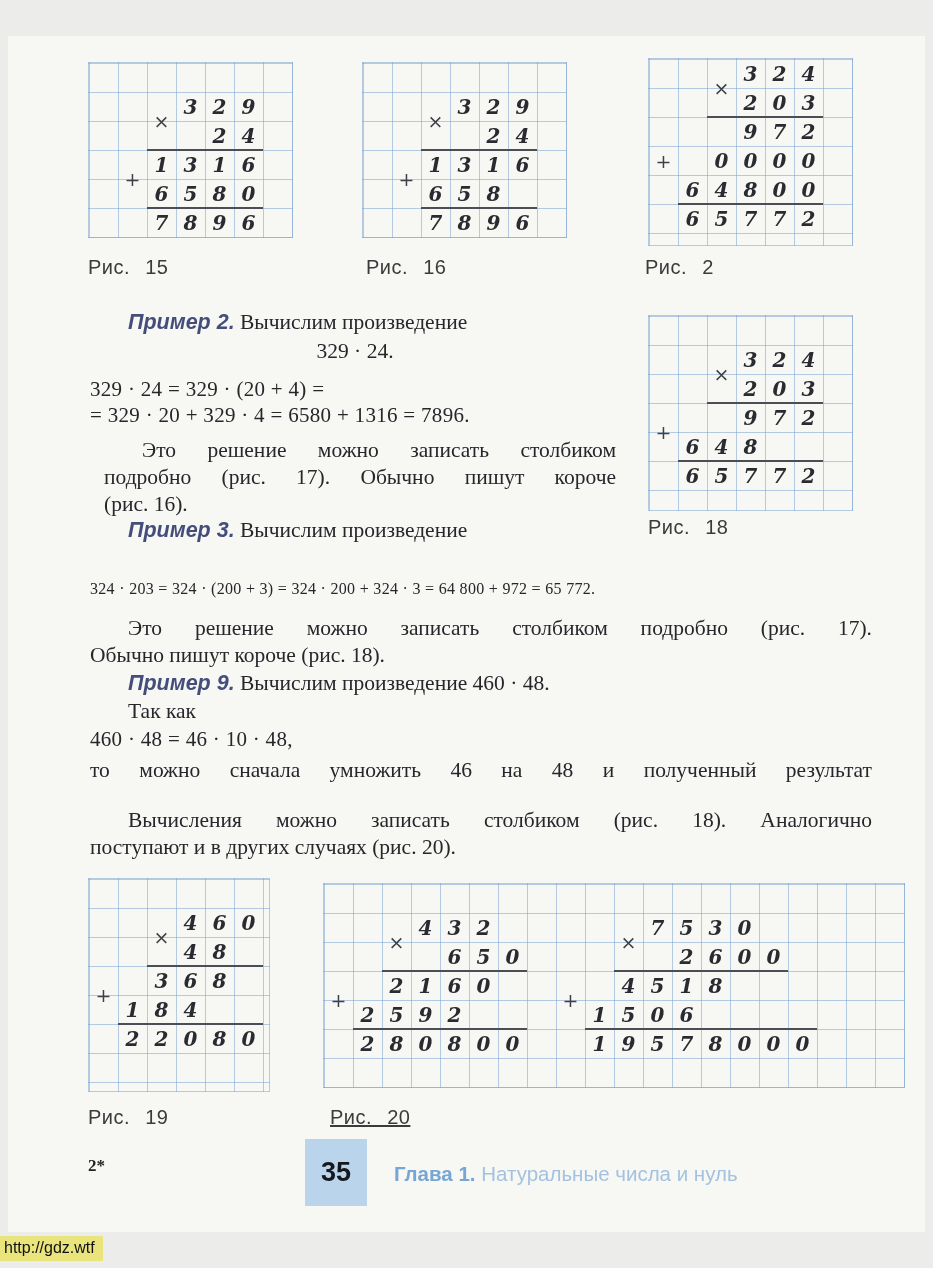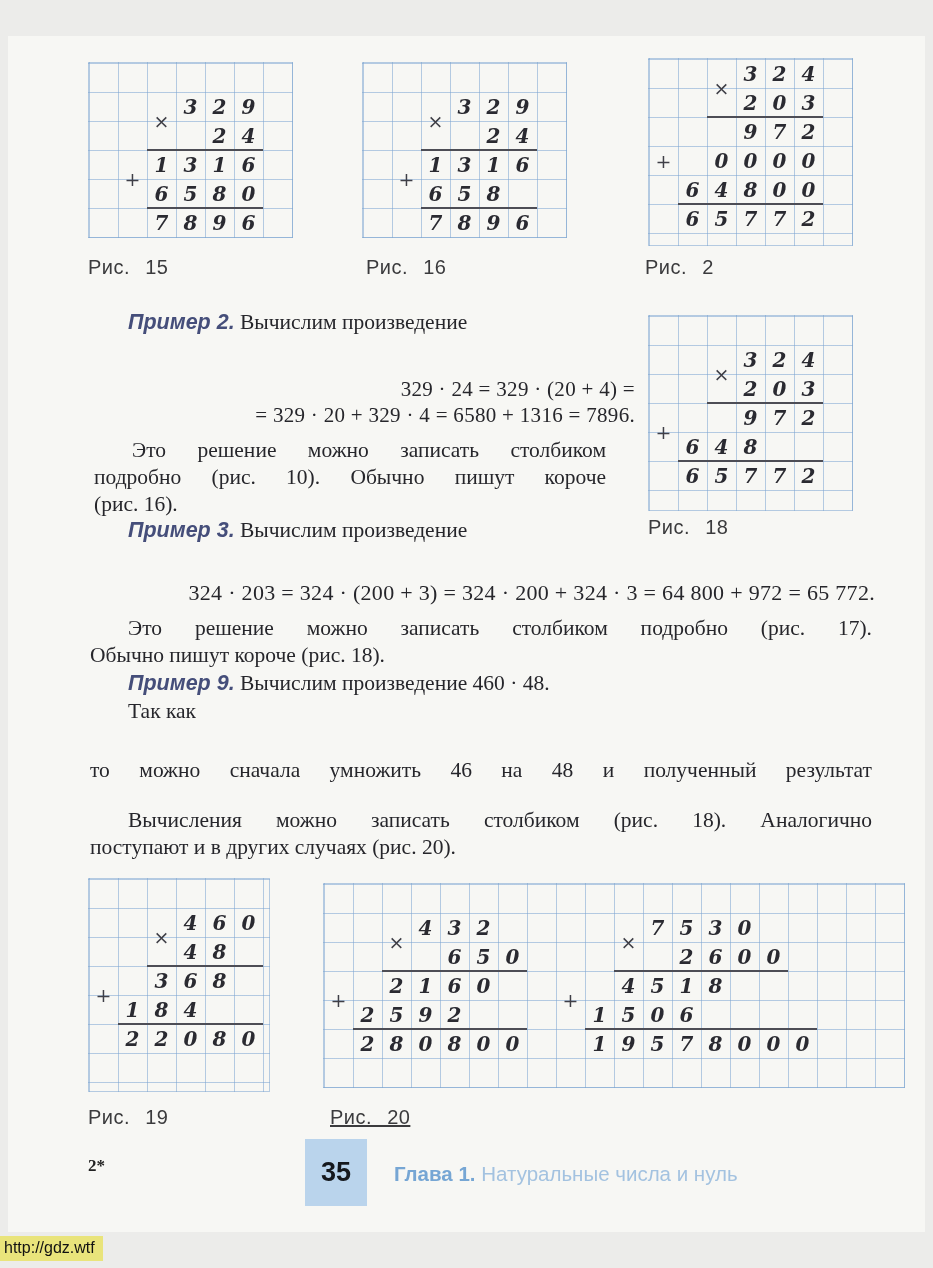--- a/index.html
+++ b/index.html
@@ -20,22 +20,22 @@
   .fig-rule{position:absolute;height:2px;background:#4d4d55;}
   .fig-caption{position:absolute;font-family:"Liberation Sans",sans-serif;font-size:20px;color:#3b3b3d;
        word-spacing:9px;letter-spacing:0.5px;}
   
   .tblock{position:absolute;}
   .pline{line-height:27px;font-size:21.5px;}
   .pl-just{text-align:justify;text-align-last:justify;}
   .pl-first{text-indent:38px;}
   .center{text-align:center;}
   .exlabel{font-family:"Liberation Sans",sans-serif;font-weight:700;font-style:italic;color:#454e7a;}
-  .formula{font-size:21px;text-align:right;letter-spacing:0.3px;white-space:nowrap;}
-  .formula-wide{font-size:22px;}
+  .formula{font-size:21px;text-align:left;letter-spacing:0.3px;white-space:nowrap;}
+  .formula-wide{font-size:16px;}
   
   .sig-mark{position:absolute;left:88px;top:1156px;font-weight:700;font-size:17px;color:#222;}
   .page-badge{position:absolute;left:305px;top:1139px;width:62px;height:67px;background:#bad4ec;
        display:flex;align-items:center;justify-content:center;}
   .page-badge span{font-family:"Liberation Sans",sans-serif;font-weight:700;font-size:27px;color:#15181d;}
   .chapter{position:absolute;left:394px;top:1162px;font-family:"Liberation Sans",sans-serif;font-size:20.5px;}
   .chapter .ch-label{font-weight:700;color:#76a6d4;}
   .chapter .ch-title{font-weight:400;color:#a3c2e0;}
   .watermark{position:absolute;left:0;top:1236px;background:#e9e47b;color:#111;
        font-family:"Liberation Sans",sans-serif;font-size:16px;padding:3px 8px 4px 4px;}
@@ -43,43 +43,45 @@
 </head>
 <body>
 
 <div id="canvas">
   <div class="page-bg"></div>
 
   <div class="tblock" style="left:90px;top:309px;width:545px;">
     <div class="pline pl-first"><span class="exlabel">Пример 2.</span>
       <span>Вычислим произведение</span></div>
   </div>
+  <div class="tblock pline center" style="left:90px;top:338px;width:530px;">329 · 24.</div>
   <div class="tblock formula" style="left:90px;top:377px;width:545px;">329 · 24 = 329 · (20 + 4) =</div>
   <div class="tblock formula" style="left:90px;top:403px;width:545px;">= 329 · 20 + 329 · 4 = 6580 + 1316 = 7896.</div>
-  <div class="tblock" style="left:94px;top:437px;width:512px;">
+  <div class="tblock" style="left:104px;top:437px;width:512px;">
     <div class="pline pl-first pl-just">Это решение можно записать столбиком</div>
-    <div class="pline pl-just">подробно (рис. 10). Обычно пишут короче</div>
+    <div class="pline pl-just">подробно (рис. 17). Обычно пишут короче</div>
     <div class="pline">(рис. 16).</div>
   </div>
 
   <div class="tblock" style="left:90px;top:517px;width:545px;">
     <div class="pline pl-first"><span class="exlabel">Пример 3.</span>
       <span>Вычислим произведение</span></div>
   </div>
   <div class="tblock formula formula-wide" style="left:90px;top:580px;width:785px;">324 · 203 = 324 · (200 + 3) = 324 · 200 + 324 · 3 = 64 800 + 972 = 65 772.</div>
   <div class="tblock" style="left:90px;top:615px;width:782px;">
     <div class="pline pl-first pl-just">Это решение можно записать столбиком подробно (рис. 17).</div>
     <div class="pline">Обычно пишут короче (рис. 18).</div>
   </div>
 
   <div class="tblock" style="left:90px;top:670px;width:782px;">
     <div class="pline pl-first"><span class="exlabel">Пример 9.</span>
       <span>Вычислим произведение 460 · 48.</span></div>
   </div>
   <div class="tblock pline pl-first" style="left:90px;top:698px;width:782px;">Так как</div>
+  <div class="tblock formula" style="left:90px;top:727px;width:530px;">460 · 48 = 46 · 10 · 48,</div>
   <div class="tblock" style="left:90px;top:757px;width:782px;">
     <div class="pline pl-just">то можно сначала умножить 46 на 48 и полученный результат</div>
   </div>
   <div class="tblock" style="left:90px;top:807px;width:782px;">
     <div class="pline pl-first pl-just">Вычисления можно записать столбиком (рис. 18). Аналогично</div>
     <div class="pline">поступают и в других случаях (рис. 20).</div>
   </div>
 
   <div class="sig-mark">2*</div>
   <div class="page-badge">

